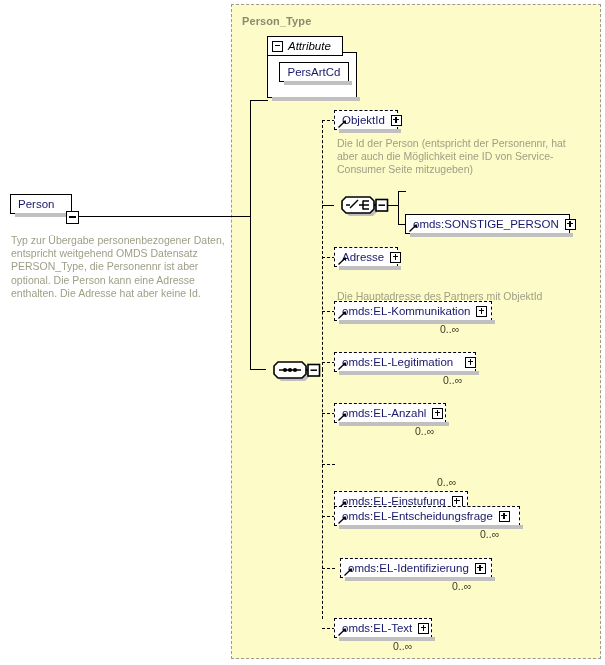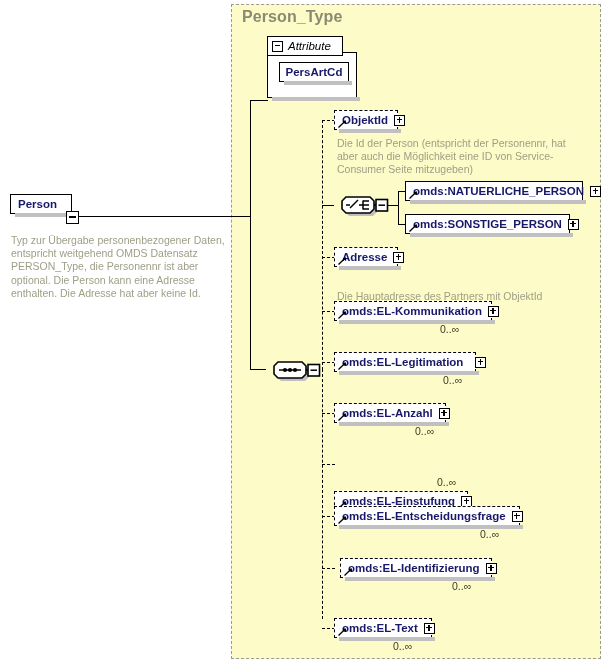--- a/index.html
+++ b/index.html
@@ -15,22 +15,22 @@
   
   .type-panel {
     position: absolute;
     left: 231px; top: 4px;
     width: 370px; height: 655px;
     background: #fdfbc8;
     border: 1px dashed #9a9a9a;
   }
   .type-panel-title {
     position: absolute;
-    left: 10px; top: 3px;
-    font-size: 16px;
+    left: 10px; top: 10px;
+    font-size: 11px;
     color: #8a8a72;
     font-weight: bold;
     letter-spacing: 0.1px;
     white-space: nowrap;
   }
 
   
   .node {
     position: absolute;
     height: 20px;
@@ -38,21 +38,21 @@
     display: flex;
     align-items: center;
     padding: 0 3px 0 7px;
     white-space: nowrap;
     z-index: 4;
   }
   .node.solid { border: 1.6px solid #000000; }
   .node.dashed { border: 1.5px dashed #000000; }
   .node .label {
     font-size: 11.5px;
-    font-weight: bold;
+    font-weight: normal;
     color: #18186a;
     line-height: 20px;
   }
   .node .label.attr-label {
     font-weight: normal;
     font-style: italic;
     color: #000000;
   }
   
   .node::after {
@@ -252,28 +252,20 @@
       <rect x="43" y="7.5" width="11.5" height="11.5" fill="#fff" stroke="#000" stroke-width="1.6"></rect>
       <line x1="45.5" y1="13.2" x2="52" y2="13.2" stroke="#000" stroke-width="1.5"></line>
     </svg>
   </div>
 
   <div class="line h" style="left:387px; top:205px; width:12px;"></div>
   <div class="line v" style="left:398px; top:191px; height:34px;"></div>
   <div class="line h" style="left:398px; top:191px; width:8px;"></div>
   <div class="line h" style="left:398px; top:224px; width:8px;"></div>
 
-  <div class="node solid" style="left:405px; top:181px; width:178px;">
-    <span class="label">omds:NATUERLICHE_PERSON</span>
-    <span class="expander plus"></span>
-    <svg class="ref-arrow" viewBox="0 0 9 9">
-      <path d="M0.5,8.5 L7,2.2" stroke="#000" stroke-width="1.3" fill="none"></path>
-      <polygon points="7.8,1.2 8.2,5.2 4.6,2.2" fill="#000"></polygon>
-    </svg>
-  </div>
 
   <div class="node solid" style="left:405px; top:214px; width:165px;">
     <span class="label">omds:SONSTIGE_PERSON</span>
     <span class="expander plus"></span>
     <svg class="ref-arrow" viewBox="0 0 9 9">
       <path d="M0.5,8.5 L7,2.2" stroke="#000" stroke-width="1.3" fill="none"></path>
       <polygon points="7.8,1.2 8.2,5.2 4.6,2.2" fill="#000"></polygon>
     </svg>
   </div>
 

